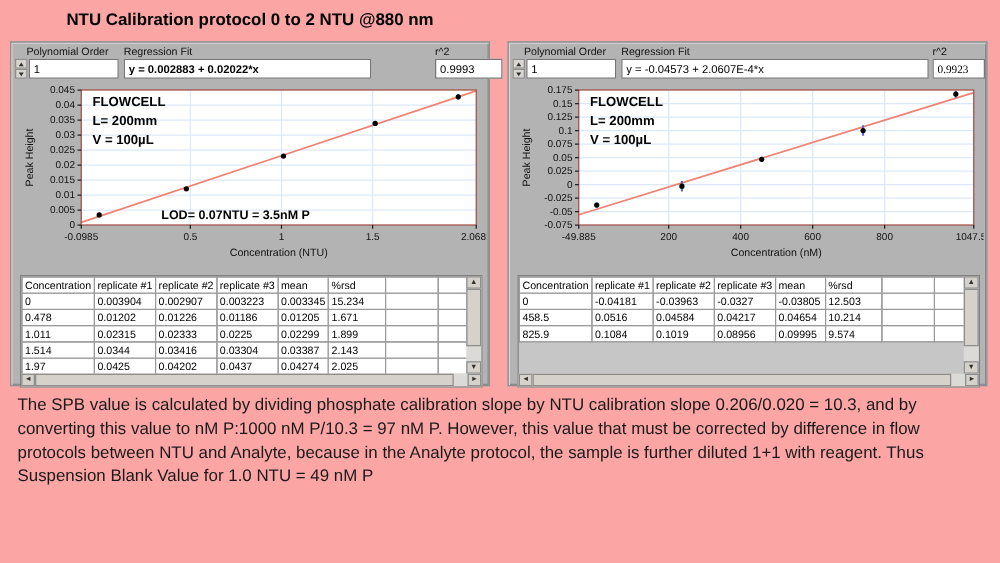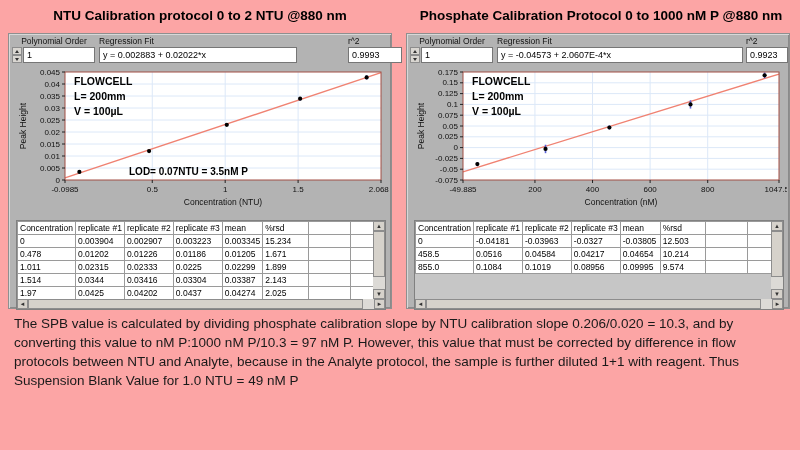--- a/index.html
+++ b/index.html
@@ -40,41 +40,40 @@
           color:#1a1a1a;}
   .footer p{margin:0 0 18px 0;}
   .b{font-weight:normal;}
 </style>
 </head>
 <body>
 
 <div class="stage">
 
   <div class="chart-title" style="left:8px;width:384px;">NTU Calibration protocol 0 to 2 NTU @880 nm</div>
-  <div class="chart-title" style="left:406px;width:390px;">Phosphate Calibration Protocol 0 to 1000 nM P @880 nm</div>
 
   <div class="panel" style="left:8px;">
     <div class="ctrl-group" style="left:3px;width:84px;">
       <div class="ctrl-label" style="text-align:center;">Polynomial Order</div>
       <div class="ctrl-row">
         <div class="spinner">
           <div class="sb sp-b">
               <div class="tri-up"></div>
             </div>
           <div class="sb sp-b">
               <div class="tri-dn"></div>
             </div>
         </div>
         <input class="ctrl-input" style="width: 72px;" value="1">
       </div>
     </div>
     <div class="ctrl-group" style="left:90px;width:246px;">
       <div class="ctrl-label">Regression Fit</div>
       <div class="ctrl-row">
-        <input class="ctrl-input" style="width: 198px;" value="y = 0.002883 + 0.02022*x">
+        <input class="ctrl-input" style="width: 198px; font-weight: bold;" value="y = 0.002883 + 0.02022*x">
       </div>
     </div>
     <div class="ctrl-group" style="left:339px;width:42px;">
       <div class="ctrl-label">r^2</div>
       <div class="ctrl-row">
         <input class="ctrl-input" style="width: 54px;" value="0.9993">
       </div>
     </div>
     <svg class="plot" width="374" height="150">
         <rect x="50" y="4" width="316" height="108" fill="#ffffff"></rect>
@@ -247,21 +246,21 @@
     </div>
     <div class="ctrl-group" style="left:90px;width:246px;">
       <div class="ctrl-label">Regression Fit</div>
       <div class="ctrl-row">
         <input class="ctrl-input" style="width: 246px;" value="y = -0.04573 + 2.0607E-4*x">
       </div>
     </div>
     <div class="ctrl-group" style="left:339px;width:42px;">
       <div class="ctrl-label">r^2</div>
       <div class="ctrl-row">
-        <input class="ctrl-input" style="width: 42px;" value="0.9923">
+        <input class="ctrl-input" style="width: 42px; font-family: Liberation Serif, serif;" value="0.9923">
       </div>
     </div>
     <svg class="plot" width="374" height="150">
         <rect x="50" y="4" width="316" height="108" fill="#ffffff"></rect>
         <g>
           <line x1="50" x2="366" y1="101.2" y2="101.2" stroke="#dce8f8"></line>
           <line x1="50" x2="366" y1="90.4" y2="90.4" stroke="#dce8f8"></line>
           <line x1="50" x2="366" y1="79.6" y2="79.6" stroke="#dce8f8"></line>
           <line x1="50" x2="366" y1="68.8" y2="68.8" stroke="#dce8f8"></line>
           <line x1="50" x2="366" y1="58" y2="58" stroke="#dce8f8"></line>
@@ -365,21 +364,21 @@
               <td>458.5</td>
               <td>0.0516</td>
               <td>0.04584</td>
               <td>0.04217</td>
               <td>0.04654</td>
               <td>10.214</td>
               <td></td>
               <td></td>
             </tr>
             <tr>
-              <td>855.0</td>
+              <td>825.9</td>
               <td>0.1084</td>
               <td>0.1019</td>
               <td>0.08956</td>
               <td>0.09995</td>
               <td>9.574</td>
               <td></td>
               <td></td>
             </tr>
           </tbody>
         </table>

